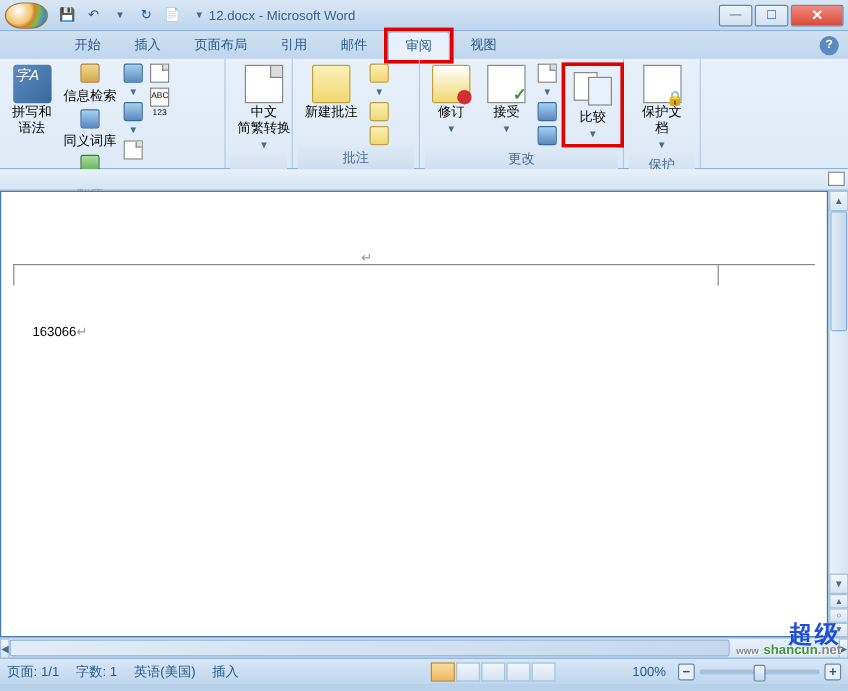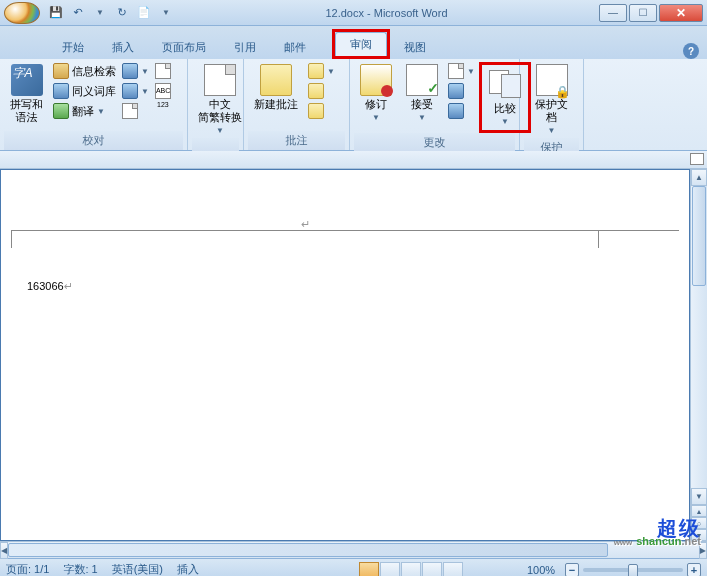--- a/index.html
+++ b/index.html
@@ -3,39 +3,39 @@
 <meta charset="utf-8">
 <style>
   *{box-sizing:border-box;margin:0;padding:0;font-family:"Microsoft YaHei","SimSun",sans-serif;font-size:11px;}
   body{background:#b8d1e8;width:707px;height:576px;overflow:hidden;position:relative;}
   
   
   .titlebar{height:26px;background:linear-gradient(to bottom,#d8e7f5,#bfd6ee);display:flex;align-items:center;padding:0 4px;border-bottom:1px solid #8db2d9;}
   .office-btn{width:36px;height:22px;background:radial-gradient(circle at 30% 30%,#fff,#f2c46f 40%,#d4822a 50%,#7fb84f 65%,#3d8dcc 80%);border-radius:50%/60%;border:1px solid #a07030;}
   .qat{display:flex;gap:6px;margin-left:8px;align-items:center;}
   .qat-btn{width:16px;height:16px;display:flex;align-items:center;justify-content:center;color:#2a5a8a;}
-  .title-text{flex:1;text-align:center;color:#3a628c;font-size:12px;}
+  .title-text{flex:1;color:#3a628c;font-size:12px;}
   .win-controls{display:flex;gap:2px;}
   .win-btn{width:28px;height:18px;border:1px solid #6889ab;background:linear-gradient(to bottom,#eaf2fa,#d1e2f2);border-radius:2px;display:flex;align-items:center;justify-content:center;color:#4a6a8a;font-size:10px;}
   .win-btn.close{background:linear-gradient(to bottom,#f08a7e,#d94b3a);color:#fff;width:44px;font-size:12px;font-weight:bold;}
   
   
-  .tabs{height:33px;background:linear-gradient(to bottom,#cfe0f0,#bfd6ee);display:flex;align-items:flex-end;padding-left:48px;gap:0;}
+  .tabs{height:23px;background:linear-gradient(to bottom,#cfe0f0,#bfd6ee);display:flex;align-items:center;padding-left:48px;gap:0;}
   .tab{padding:4px 14px;color:#2a5a8a;cursor:pointer;border-top-left-radius:3px;border-top-right-radius:3px;}
   .tab.active{background:#e8f1fa;border:1px solid #8db2d9;border-bottom:none;}
   .help-btn{margin-left:auto;margin-right:8px;width:16px;height:16px;border-radius:50%;background:#5a8ac0;color:#fff;display:flex;align-items:center;justify-content:center;font-size:10px;font-weight:bold;}
   
   
   .ribbon{height:92px;background:linear-gradient(to bottom,#e8f1fa,#dce9f6);display:flex;border-bottom:1px solid #8db2d9;}
   .group{border-right:1px solid #b0cae4;display:flex;flex-direction:column;padding:3px 4px 0;}
   .group-body{flex:1;display:flex;gap:2px;align-items:flex-start;}
   .group-label{text-align:center;color:#4a6a8a;font-size:11px;padding:2px 0;background:linear-gradient(to bottom,#dce9f6,#cfdef0);}
   .big-btn{display:flex;flex-direction:column;align-items:center;padding:2px 6px;gap:2px;cursor:pointer;text-align:center;line-height:1.2;justify-content:center;}
   .big-btn .ico{width:32px;height:32px;}
-  .small-btn{display:flex;align-items:center;gap:3px;padding:1px 2px;cursor:pointer;white-space:nowrap;}
+  .small-btn{display:flex;align-items:center;gap:3px;padding:1px 2px;cursor:pointer;white-space:nowrap;flex-direction:column;}
   .small-ico{width:16px;height:16px;flex-shrink:0;}
   .small-col{display:flex;flex-direction:column;gap:2px;}
   .drop-arrow{font-size:8px;color:#4a6a8a;}
   
   
   .ico-spell{background:linear-gradient(135deg,#5a8ac0,#3a6a9c);border-radius:3px;position:relative;}
   .ico-spell::after{content:"字A";position:absolute;top:2px;left:2px;color:#fff;font-size:12px;font-style:italic;}
   .ico-generic{background:linear-gradient(to bottom,#f0d890,#d4a850);border:1px solid #b08030;border-radius:2px;}
   .ico-blue{background:linear-gradient(to bottom,#a8d0f0,#5a8ac0);border:1px solid #3a6a9c;border-radius:2px;}
   .ico-green{background:linear-gradient(to bottom,#a8e0a0,#5aa850);border:1px solid #3a7a30;border-radius:2px;}
@@ -46,21 +46,21 @@
   .ico-track::after{content:"";position:absolute;right:-2px;bottom:-2px;width:12px;height:12px;background:#d03030;border-radius:50%;}
   .ico-accept{background:#fff;border:1px solid #888;position:relative;}
   .ico-accept::after{content:"✓";position:absolute;right:-2px;bottom:-2px;color:#3a9a3a;font-size:14px;font-weight:bold;}
   .ico-compare{position:relative;}
   .ico-compare::before,.ico-compare::after{content:"";position:absolute;width:18px;height:22px;background:#fff;border:1px solid #888;}
   .ico-compare::before{left:0;top:2px;}
   .ico-compare::after{right:0;top:6px;background:#e8f0fa;}
   .ico-protect{background:#fff;border:1px solid #888;position:relative;}
   .ico-protect::after{content:"🔒";position:absolute;right:-4px;bottom:-4px;font-size:12px;}
   
-  .highlight-red{border:3px solid #e00000;padding:0 !important;margin-left:12px;}
+  .highlight-red{border:3px solid #e00000;padding:0 !important;}
   .highlight-red-group{border:3px solid #e00000;}
   
   
   .ruler-bar{height:18px;background:linear-gradient(to bottom,#e8f1fa,#d5e4f3);border-bottom:1px solid #a8c2dc;position:relative;}
   .ruler-toggle{position:absolute;right:3px;top:2px;width:14px;height:12px;background:#fff;border:1px solid #888;}
   
   
   .doc-area{position:relative;height:372px;background:#4a7ab0;display:flex;}
   .doc-scroll{flex:1;background:#fff;margin:1px;overflow:hidden;position:relative;}
   .page-shadow{position:absolute;top:60px;left:10px;right:10px;height:1px;background:#888;}

